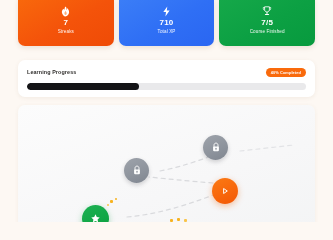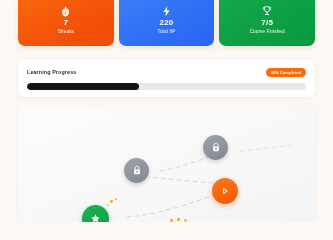--- a/index.html
+++ b/index.html
@@ -191,21 +191,21 @@
       <div class="stat-value">7</div>
       <div class="stat-label">Streaks</div>
     </div>
 
     <div class="stat-card blue">
       <span class="stat-icon">
         <svg width="9" height="11" viewBox="0 0 9 11">
           <path d="M5.3 0.4 L1.3 6.0 L4.0 6.0 L3.4 10.4 L7.6 4.6 L4.8 4.6 Z" fill="#ffffff"></path>
         </svg>
       </span>
-      <div class="stat-value">220</div>
+      <div class="stat-value">710</div>
       <div class="stat-label">Total XP</div>
     </div>
 
     <div class="stat-card green">
       <span class="stat-icon">
         <svg width="10" height="11" viewBox="0 0 10 11">
           <path d="M2.6 0.8 H7.4 V3.4 C7.4 5.0 6.4 6.0 5.0 6.0 C3.6 6.0 2.6 5.0 2.6 3.4 Z" fill="none" stroke="#ffffff" stroke-width="0.85"></path>
           <path d="M2.6 1.5 H1.3 V2.6 C1.3 3.6 1.9 4.1 2.7 4.2" fill="none" stroke="#ffffff" stroke-width="0.75"></path>
           <path d="M7.4 1.5 H8.7 V2.6 C8.7 3.6 8.1 4.1 7.3 4.2" fill="none" stroke="#ffffff" stroke-width="0.75"></path>
           <rect x="4.5" y="6.0" width="1.0" height="1.9" fill="#ffffff"></rect>

